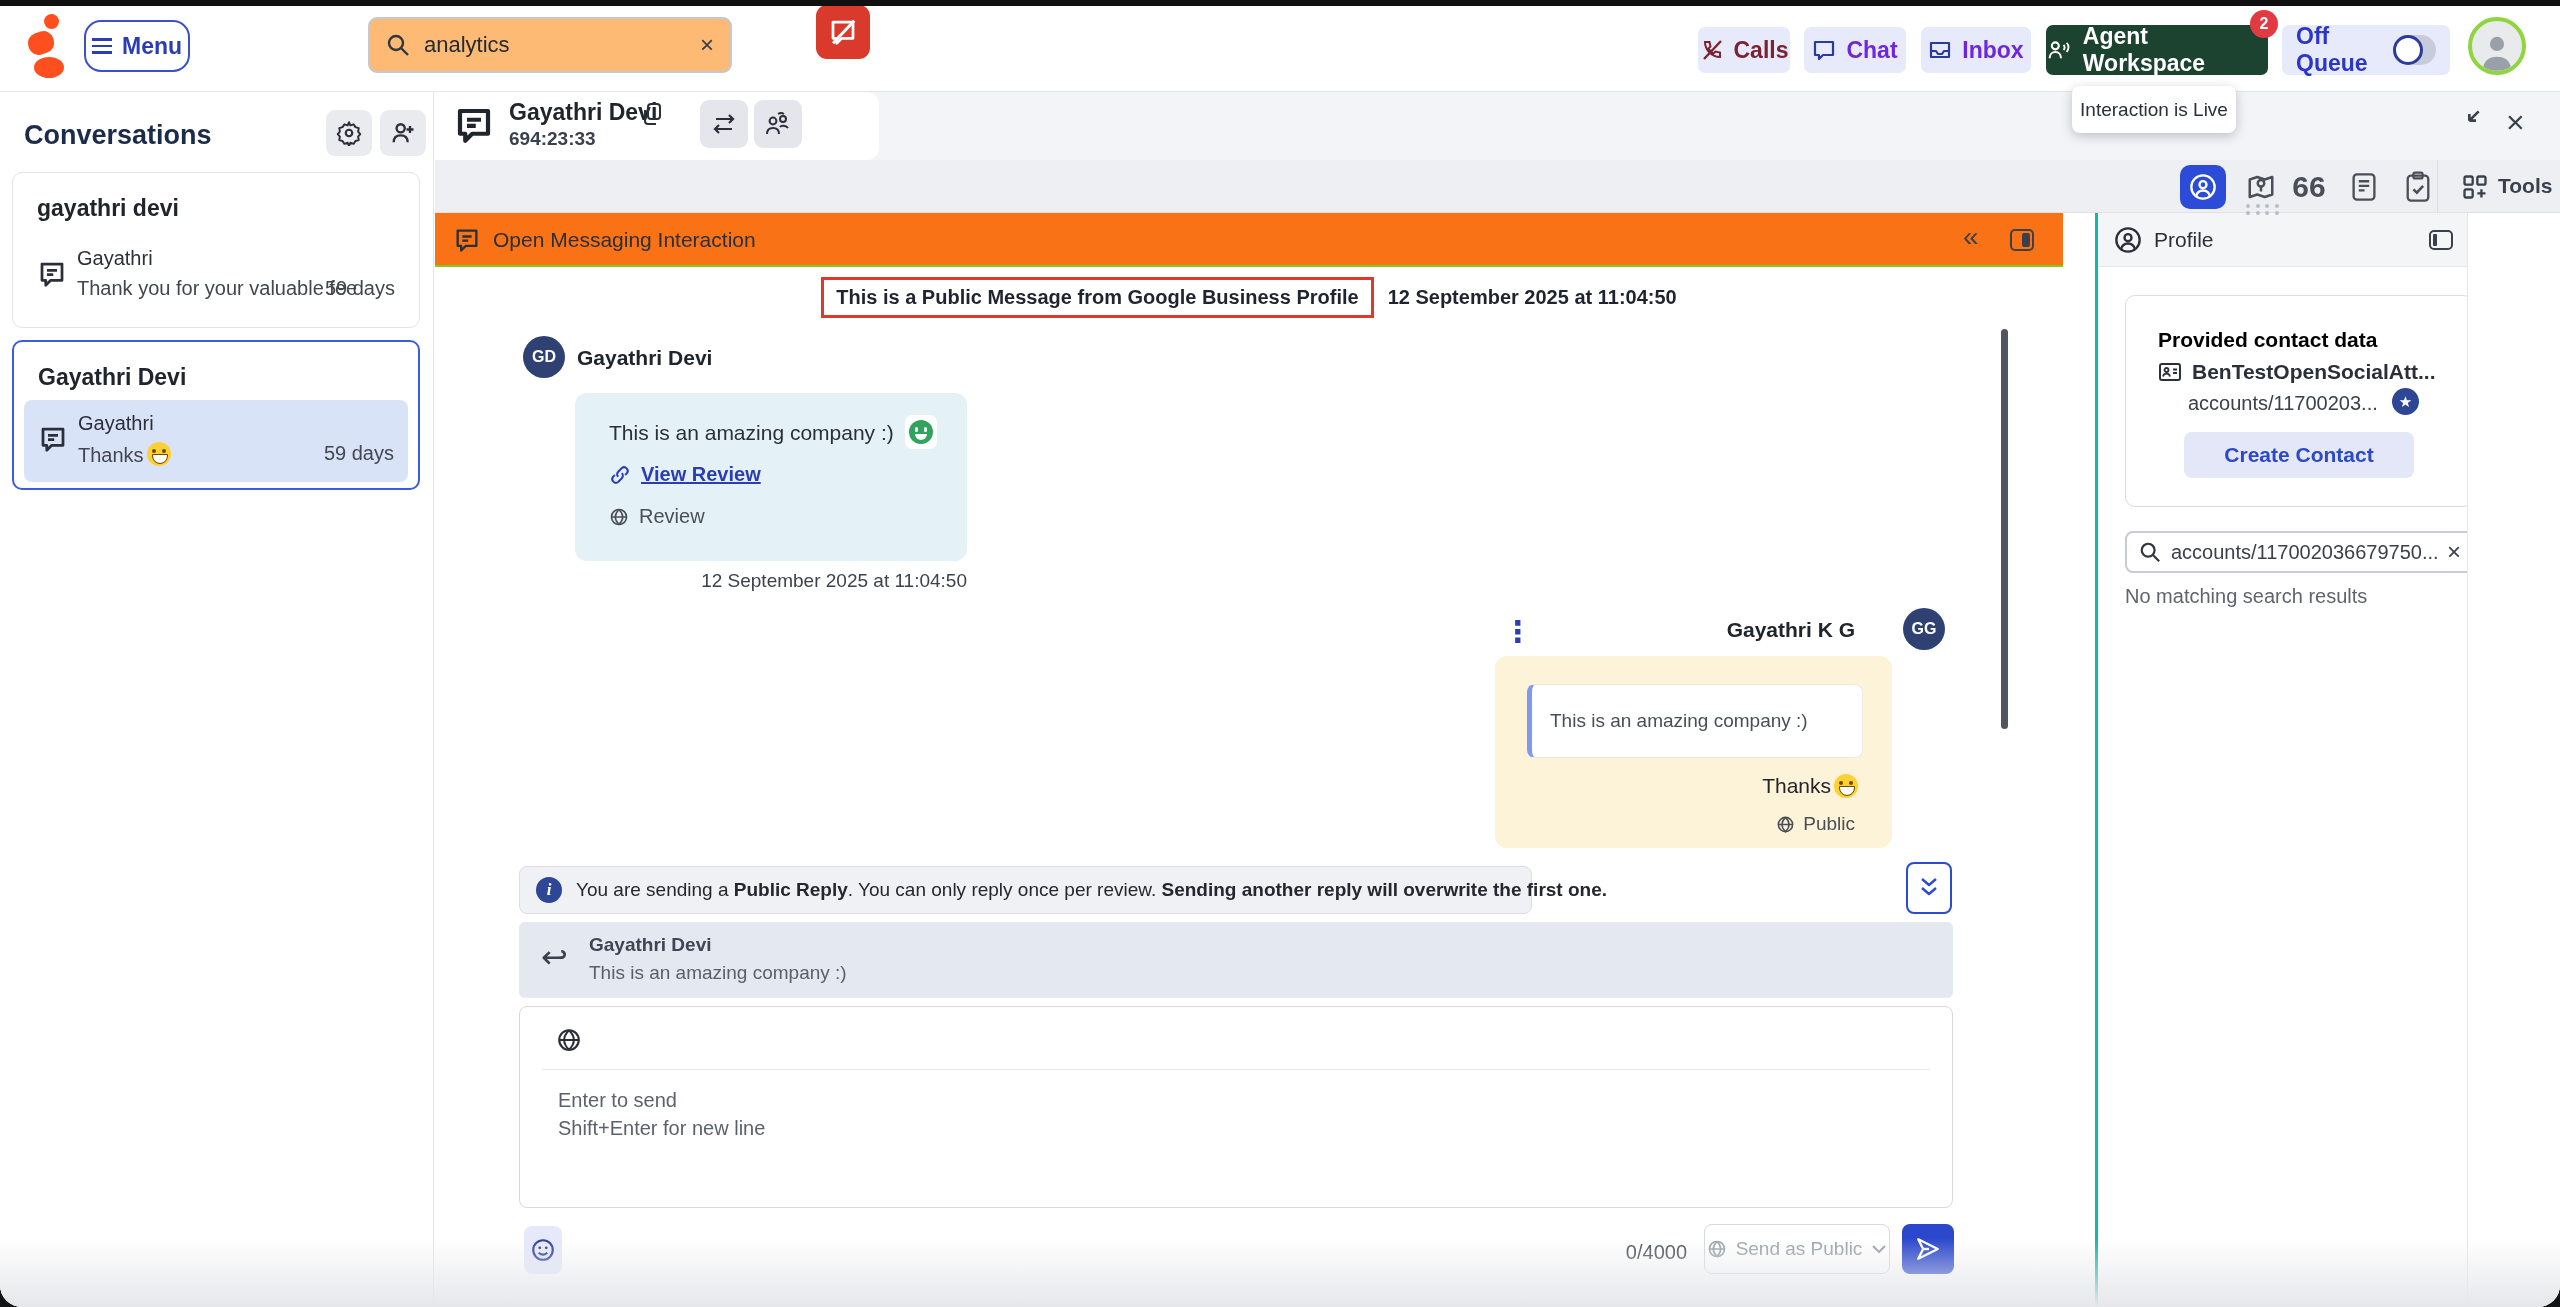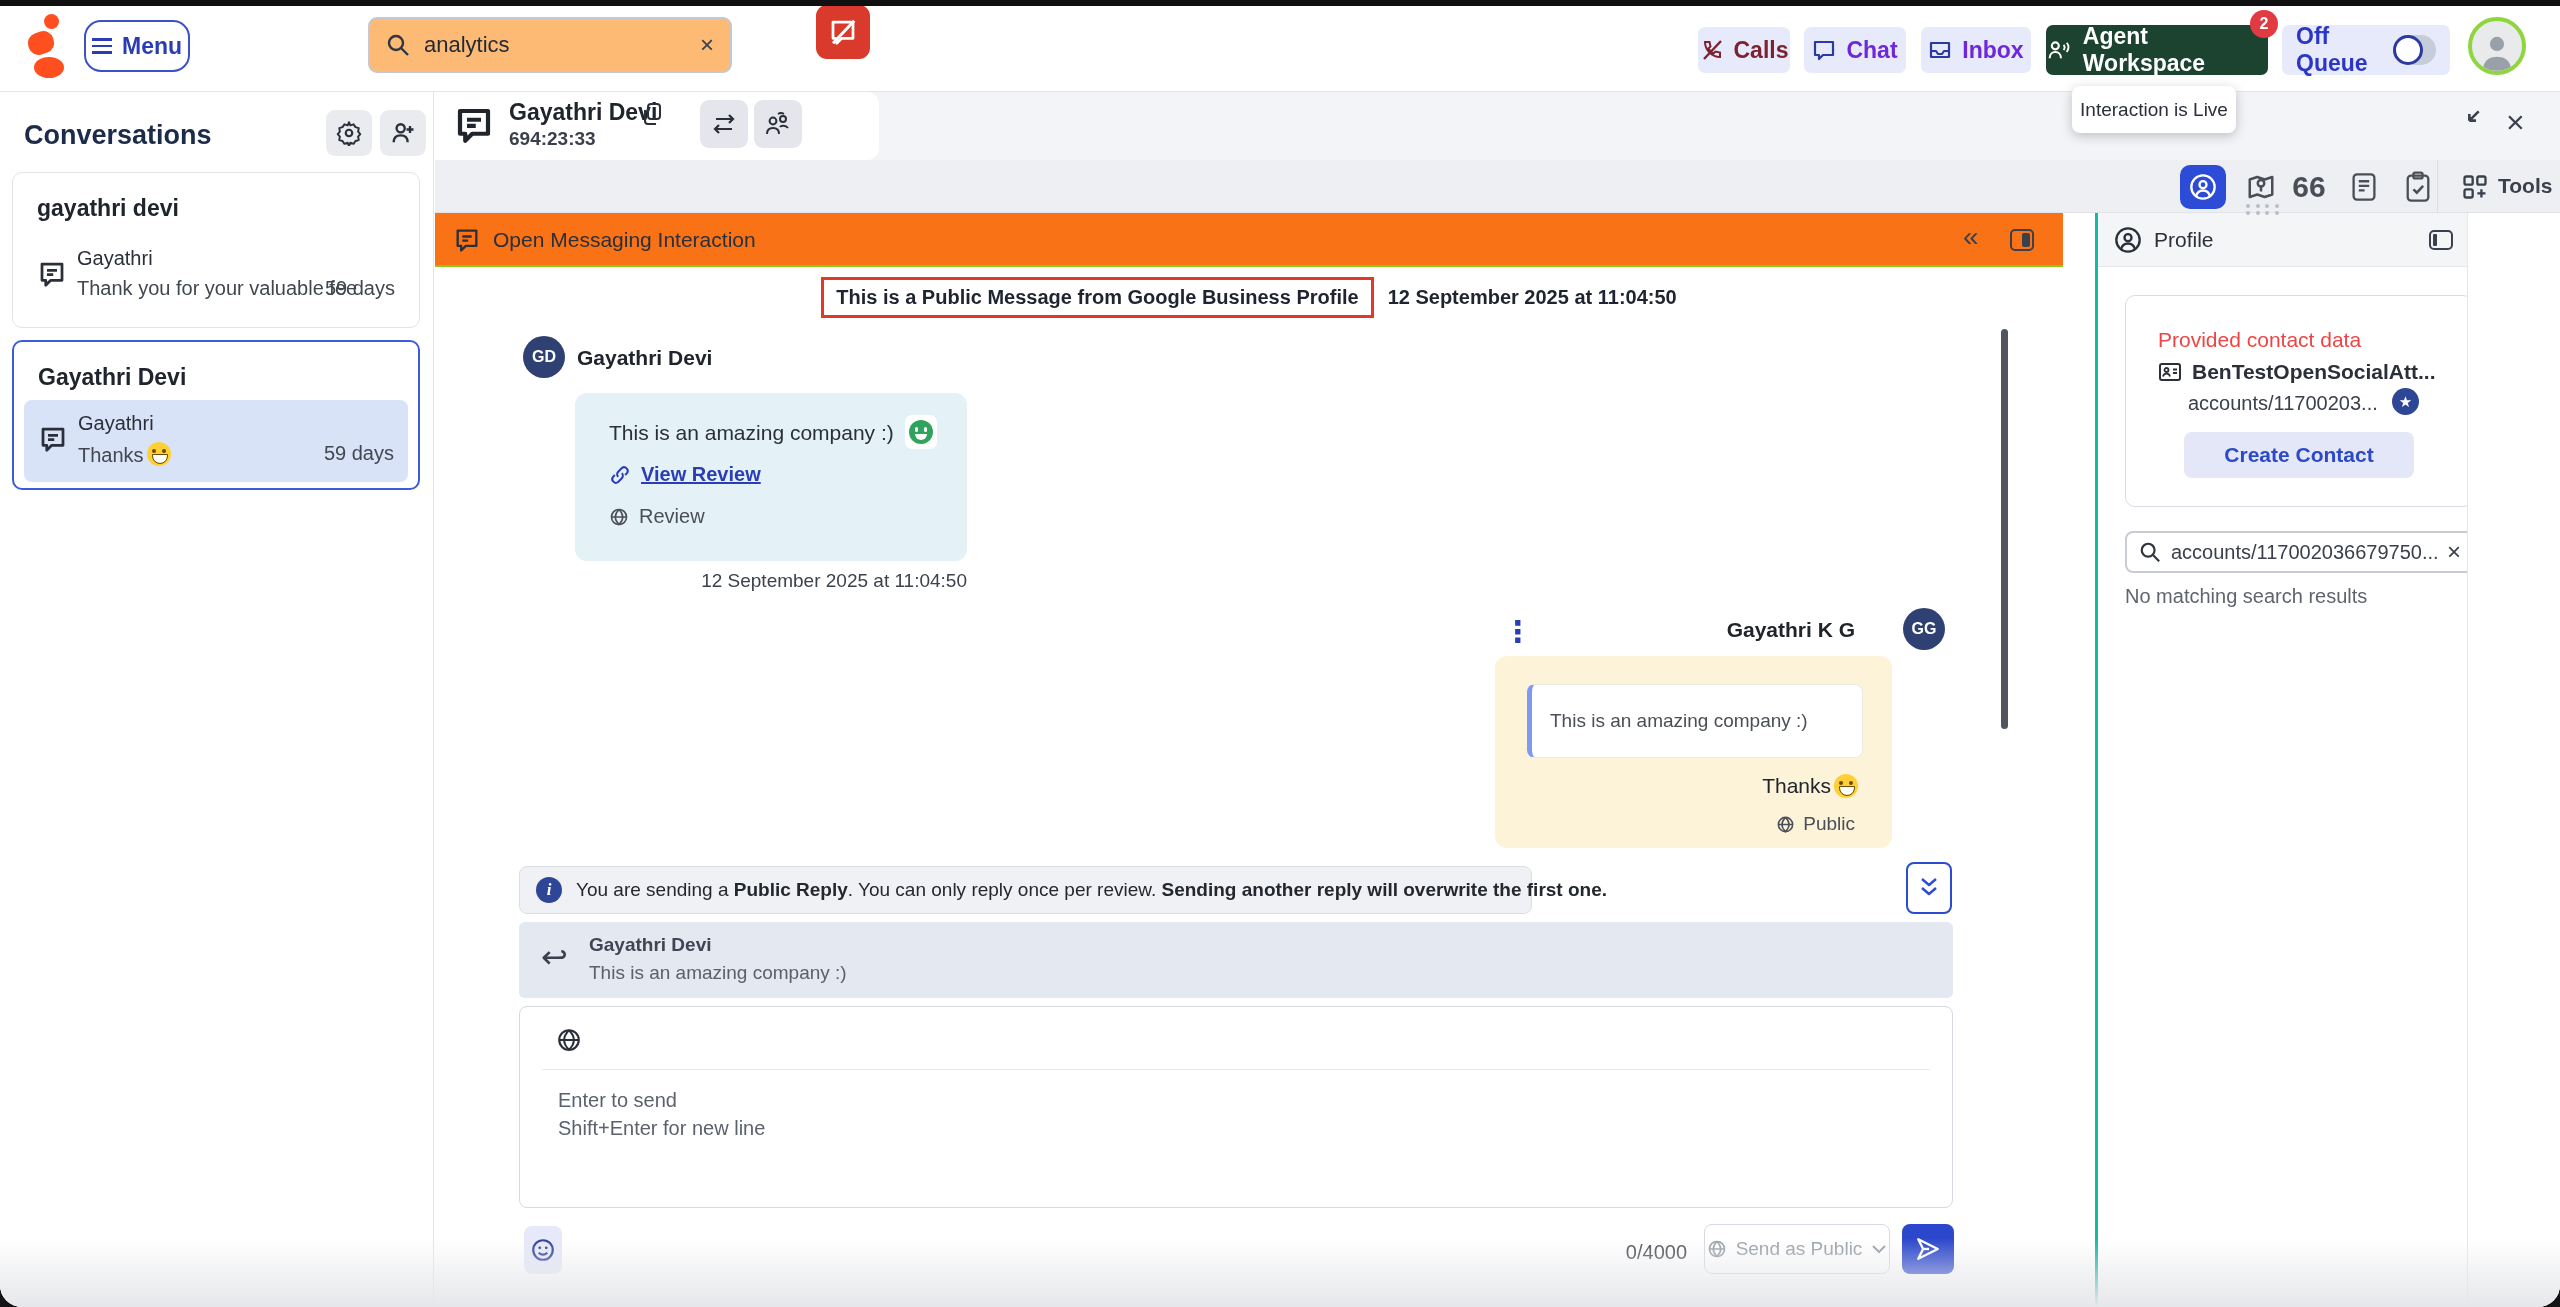--- a/index.html
+++ b/index.html
@@ -109,21 +109,21 @@
   .emoji-btn { position:absolute; left:89px; top:959px; width:38px; height:48px; background:#e6e9fa; border-radius:8px; display:flex; align-items:center; justify-content:center; color:#2d3f9e; cursor:pointer; }
   .counter { position:absolute; left:1160px; top:974px; width:92px; text-align:right; font-size:20px; color:#4a4f57; }
   .send-dd { position:absolute; left:1269px; top:957px; width:186px; height:50px; background:#fff; border:1px solid #d6d9df; border-radius:8px; display:flex; align-items:center; justify-content:center; gap:9px; color:#9aa1ac; font-size:19px; cursor:default; }
   .send-btn { position:absolute; left:1467px; top:957px; width:52px; height:50px; background:#2b47cc; border-radius:8px; display:flex; align-items:center; justify-content:center; cursor:pointer; }
   .scrollbar { position:absolute; left:1566px; top:62px; width:7px; height:400px; background:#50555e; border-radius:4px; cursor:grab; }
 
   
   #right-panel { position:absolute; left:2063px; top:213px; width:404px; height:1094px; background:#fff; border-left:3px solid #14b8a6;margin-left:32px; }
   #rp-hdr { position:absolute; left:0; top:0; width:404px; height:54px; background:#f4f5f7; border-bottom:1px solid #e5e7ea; }
   .rp-card { position:absolute; left:27px; top:82px; width:348px; height:212px; border:1px solid #d9dce4; border-radius:10px; background:#fff; }
-  .rp-card-title { position:absolute; left:32px; top:32px; font-size:21px; font-weight:400; color:#ef4444; }
+  .rp-card-title { position:absolute; left:32px; top:32px; font-size:21px; font-weight:700; color:#000000; }
   .rp-contact { position:absolute; left:32px; top:64px; display:flex; align-items:center; gap:10px; font-size:21px; font-weight:700; color:#2a2f3a; }
   .rp-id { position:absolute; left:62px; top:96px; font-size:20px; color:#3a404c; }
   .star-badge { position:absolute; left:266px; top:92px; width:27px; height:27px; border-radius:50%; background:#2d4696; color:#fff; font-size:15px; display:flex; align-items:center; justify-content:center; cursor:pointer; }
   .create-btn { position:absolute; left:58px; top:136px; width:230px; height:46px; background:#e3e7f8; border-radius:8px; color:#2b49c9; font-size:21px; font-weight:700; display:flex; align-items:center; justify-content:center; cursor:pointer; }
   .rp-search { position:absolute; left:27px; top:318px; width:350px; height:42px; border:2px solid #c7ccd4; border-radius:8px; display:flex; align-items:center; padding:0 12px; gap:10px; background:#fff; }
   .rp-search .val { flex:1; font-size:20px; color:#3a404c; white-space:nowrap; overflow:hidden; }
   .no-results { position:absolute; left:27px; top:372px; font-size:20px; color:#5f646e; }
   #right-strip { position:absolute; left:2467px; top:213px; width:93px; height:1094px; background:#fff; border-left:1px solid #e5e7ea; }
 
   .bottom-fade { position:absolute; left:0; top:1238px; width:2560px; height:69px; background:linear-gradient(to bottom, rgba(233,234,237,0), #e6e7ea); pointer-events:none; }

